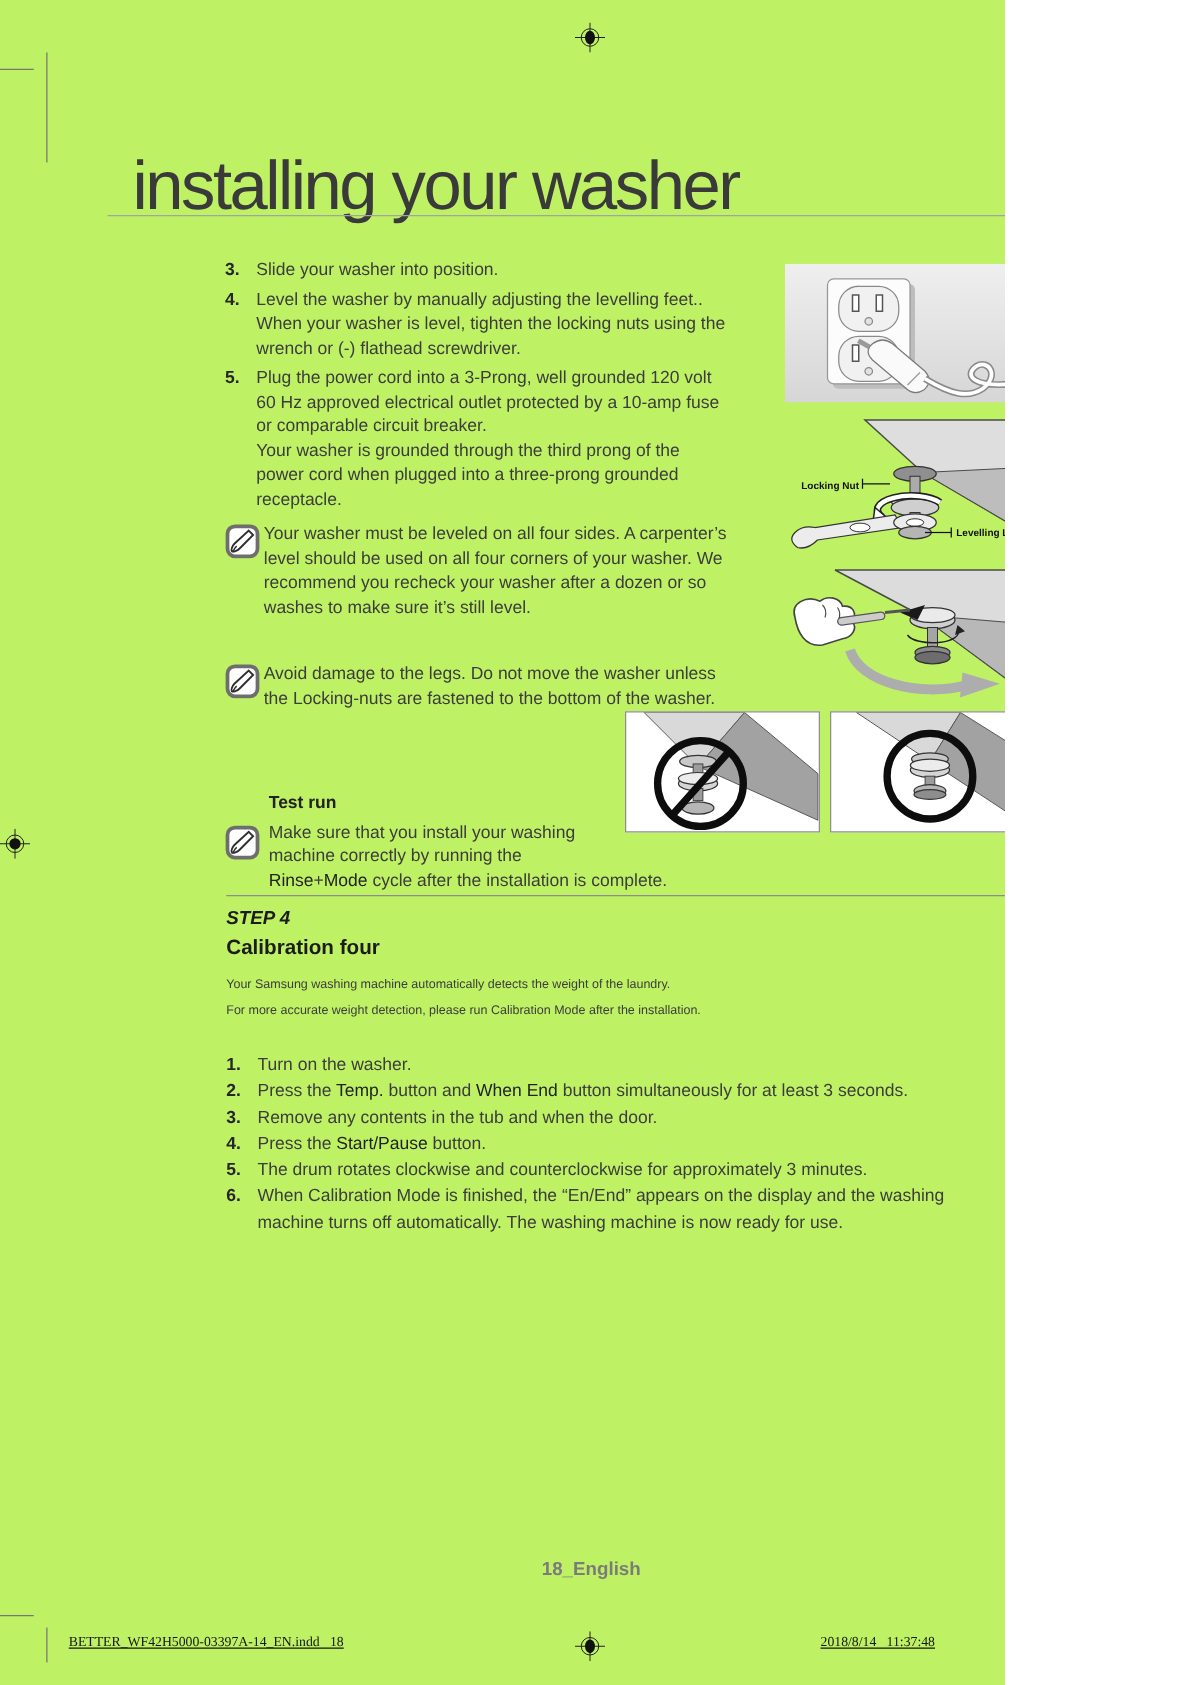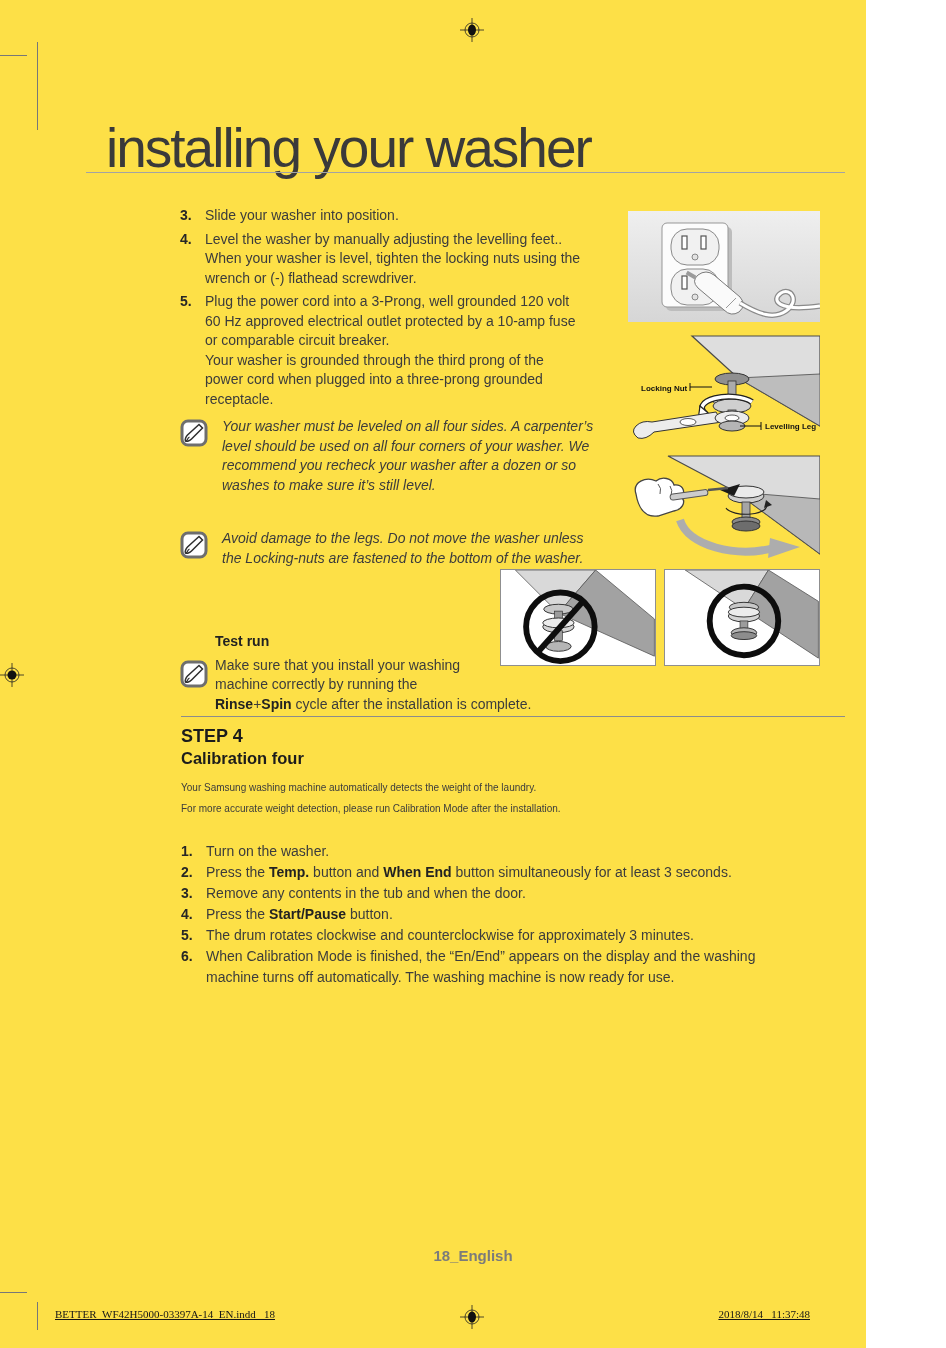--- a/index.html
+++ b/index.html
@@ -1,55 +1,55 @@
 <!DOCTYPE html>
 <html><head>
 <meta charset="utf-8">
 <style>
   * { margin:0; padding:0; box-sizing:border-box; }
   html,body { background:#ffffff; }
   body { font-family:"Liberation Sans","DejaVu Sans",sans-serif; color:#3c3c3c; }
-  .page { position:relative; width:866px; height:1348px; background:#fde047; overflow:hidden; }
+  .page { position:relative; width:804px; height:1348px; background:#bef264; overflow:hidden; }
 
   
   .crop { position:absolute; background:#777; }
   .reg { position:absolute; width:24px; height:24px; }
 
   
   .title { position:absolute; left:106px; top:116px; font-size:55px; font-weight:100;
            letter-spacing:-2px; color:#3a3a3a; white-space:nowrap; }
   .title-rule { position:absolute; left:86px; top:172px; width:759px; height:1px; background:#a3a3a3; }
 
   
   .txt { font-size:14px; line-height:19.5px; color:#3c3c3c; }
   .ln { white-space:nowrap; }
   .ln:empty { display:none; }
-  .b { font-weight:700; color:#222; }
+  .b { font-weight:400; color:#222; }
 
   .steps1 { position:absolute; left:180px; top:206px; }
   .step { display:flex; margin-bottom:4px; }
   .num { width:25px; font-weight:700; color:#262626; flex:none; }
 
   .note { position:absolute; left:180px; }
   .note-ic { position:absolute; left:0; top:2px; width:28px; height:28px; }
-  .note-body { margin-left:42px;font-style:italic; }
+  .note-body { margin-left:31px; }
 
   .testrun { position:absolute; left:180px; top:608px;margin-top:24px; }
   .tr-head { margin-left:35px; font-weight:700; color:#222; font-size:14px; line-height:19.5px; }
   .tr-ic { position:absolute; left:0; top:28px; width:28px; height:28px; }
   .tr-body { margin-left:35px; margin-top:4px; }
 
   
   .fig { position:absolute;text-align:right; }
   .fig svg { display:block; width:100%; height:100%; }
   .framed { border:1px solid #8f8f8f; background:#fff; }
 
   
   .divider { position:absolute; left:181px; top:716px; width:664px; height:1px; background:#8c8c8c; }
-  .h-step  { position:absolute; left:181px; top:726px; font-size:18px; font-weight:700; color:#1c1c1c; }
+  .h-step  { position:absolute; left:181px; top:726px; font-size:15px; font-weight:700; color:#1c1c1c;font-style:italic; }
   .h-cal   { position:absolute; left:181px; top:749px; font-size:16.5px; font-weight:700; color:#1c1c1c; }
   .intro   { position:absolute; left:181px; top:777px; font-size:10px; line-height:21px; }
   .csteps  { position:absolute; left:181px; top:841px; font-size:14px; line-height:21px; }
   .cstep { display:flex; }
   .cstep .num { width:25px; }
 
   
   .pagenum { position:absolute; left:0; top:1247px; width:946px; text-align:center;
              font-size:15px; font-weight:700; color:#7b7b7b; }
   .pfoot { position:absolute; top:1308px; font-family:"Liberation Serif","DejaVu Serif",serif;
@@ -159,21 +159,21 @@
     <svg class="tr-ic" viewBox="0 0 28 28">
       <rect x="2" y="2" width="24" height="24" rx="6" fill="#fff" stroke="#6e6e6e" stroke-width="3"></rect>
       <path d="M19,5.5 L22.5,9 L11.5,20 C10,21.5 6.5,23 5.5,22 C4.5,21 6,17.5 7.5,16 Z" fill="none" stroke="#2e2e2e" stroke-width="1.5"></path>
       <path d="M5.8,22.2 C8,21.5 7,19 9.5,18" fill="none" stroke="#2e2e2e" stroke-width="1.2"></path>
     </svg>
     <div class="tr-body">
       <div>
           <div class="ln">Make sure that you install your washing</div>
           <div class="ln">machine correctly by running the</div>
         </div>
-      <div class="ln"><span class="b">Rinse</span><span>+</span><span class="b">Spin</span><span> cycle after the installation is complete.</span></div>
+      <div class="ln"><span class="b">Rinse</span><span>+</span><span class="b">Mode</span><span> cycle after the installation is complete.</span></div>
     </div>
   </div>
 
   <div class="fig" style="left:628px; top:211px; width:192px; height:111px;">
     <svg viewBox="0 0 192 111">
       <defs>
         <linearGradient id="bgGrad" x1="0" y1="0" x2="0" y2="1">
           <stop offset="0" stop-color="#efefef"></stop>
             <stop offset="1" stop-color="#d6d6d6"></stop>
         </linearGradient>

